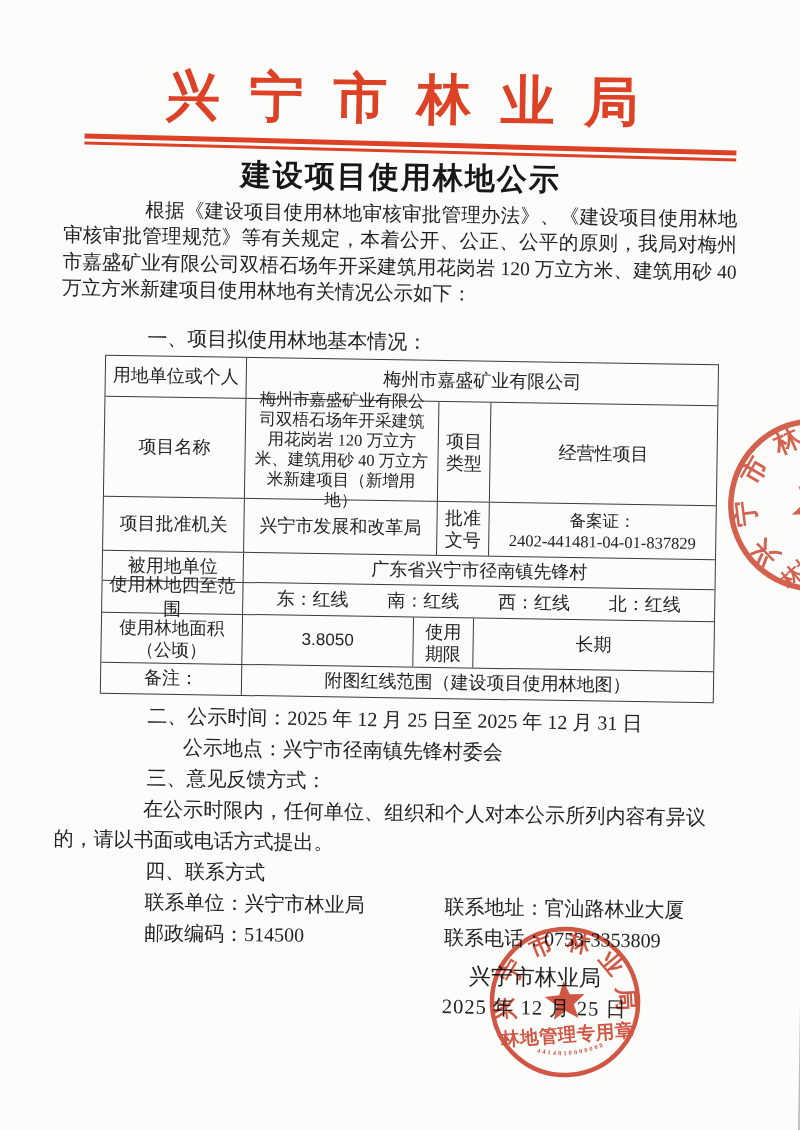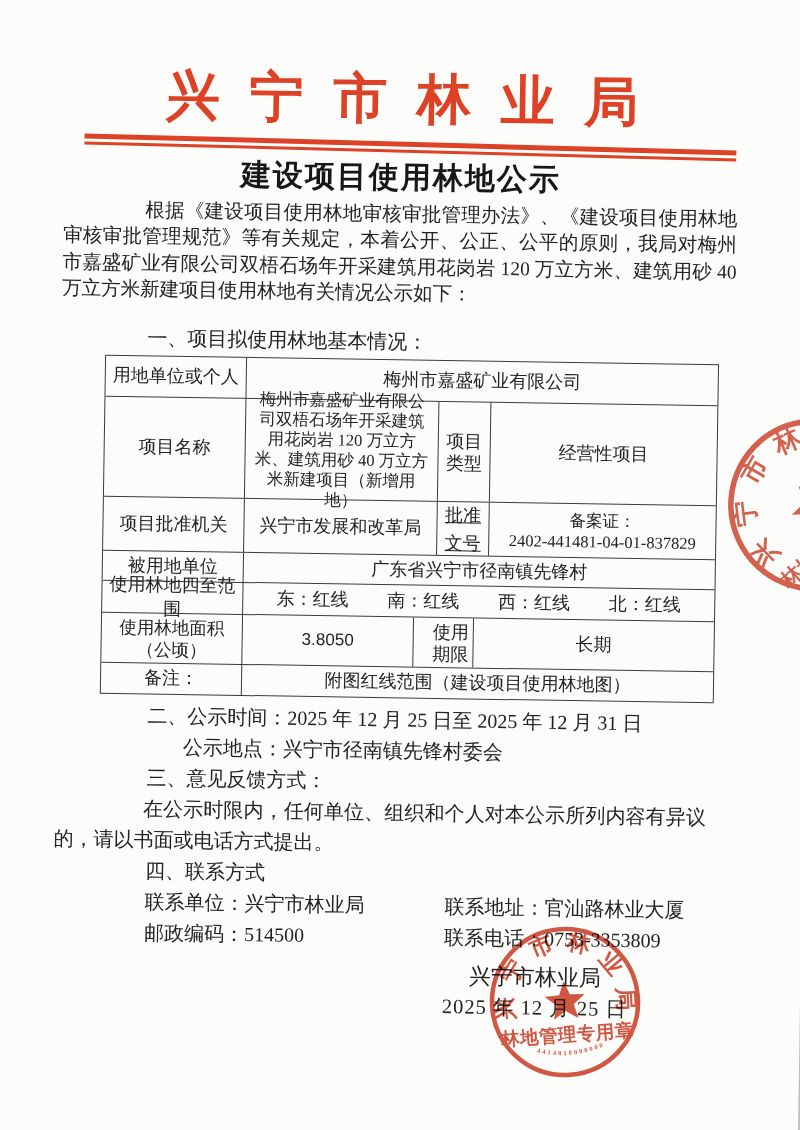--- a/index.html
+++ b/index.html
@@ -37,24 +37,24 @@
   .tcell{display:flex;align-items:center;justify-content:center;text-align:center;
          border-left:1.4px solid #3a3a3a;padding:1px 4px;line-height:1.3;}
   .tcell:first-child{border-left:none;}
   .c1{width:140px;flex:none;}
   .r1{height:40px;}  .r2{height:100px;} .r3{height:54px;} .r4{height:30px;}
   .r5{height:32px;}  .r6{height:50px;}  .r7{height:31px;}
   .r2 .c2{width:193px;flex:none;font-size:16.5px;line-height:20px;padding:2px 6px;}
   .r2 .c3{width:52px;flex:none;line-height:22px;}
   .r2 .c4{flex:1;}
   .r3 .c2{width:193px;flex:none;}
-  .r3 .c3{width:52px;flex:none;line-height:28px;text-decoration:underline;}
+  .r3 .c3{width:52px;flex:none;line-height:22px;}
   .r3 .c4{flex:1;flex-direction:column;font-size:16.5px;line-height:21px;}
   .r6 .c2{width:171px;flex:none;font-family:"Liberation Sans","DejaVu Sans",sans-serif;font-size:17px;}
-  .r6 .c3{width:60px;flex:none;line-height:22px;text-align:right;}
+  .r6 .c3{width:60px;flex:none;line-height:22px;}
   .r6 .c4{flex:1;}
   .span-cell{flex:1;}
   .r5 .span-cell{justify-content:space-around;padding:0 14px;}
   .r6 .c1{font-size:17.5px;line-height:22px;}
   
   .p-line{font-size:20px;line-height:31px;margin:0;padding-left:92px;color:#222;}
   .p-line.first{margin-top:6px;}
   .p-line2{font-size:20px;line-height:31px;margin:0;padding-left:128px;color:#222;}
   .p-body{font-size:20px;line-height:31px;margin:0;max-width:652px;text-indent:89px;text-align:justify;color:#222;}
   .contact-grid{display:grid;grid-template-columns:392px auto;font-size:20px;line-height:31px;color:#222;}

